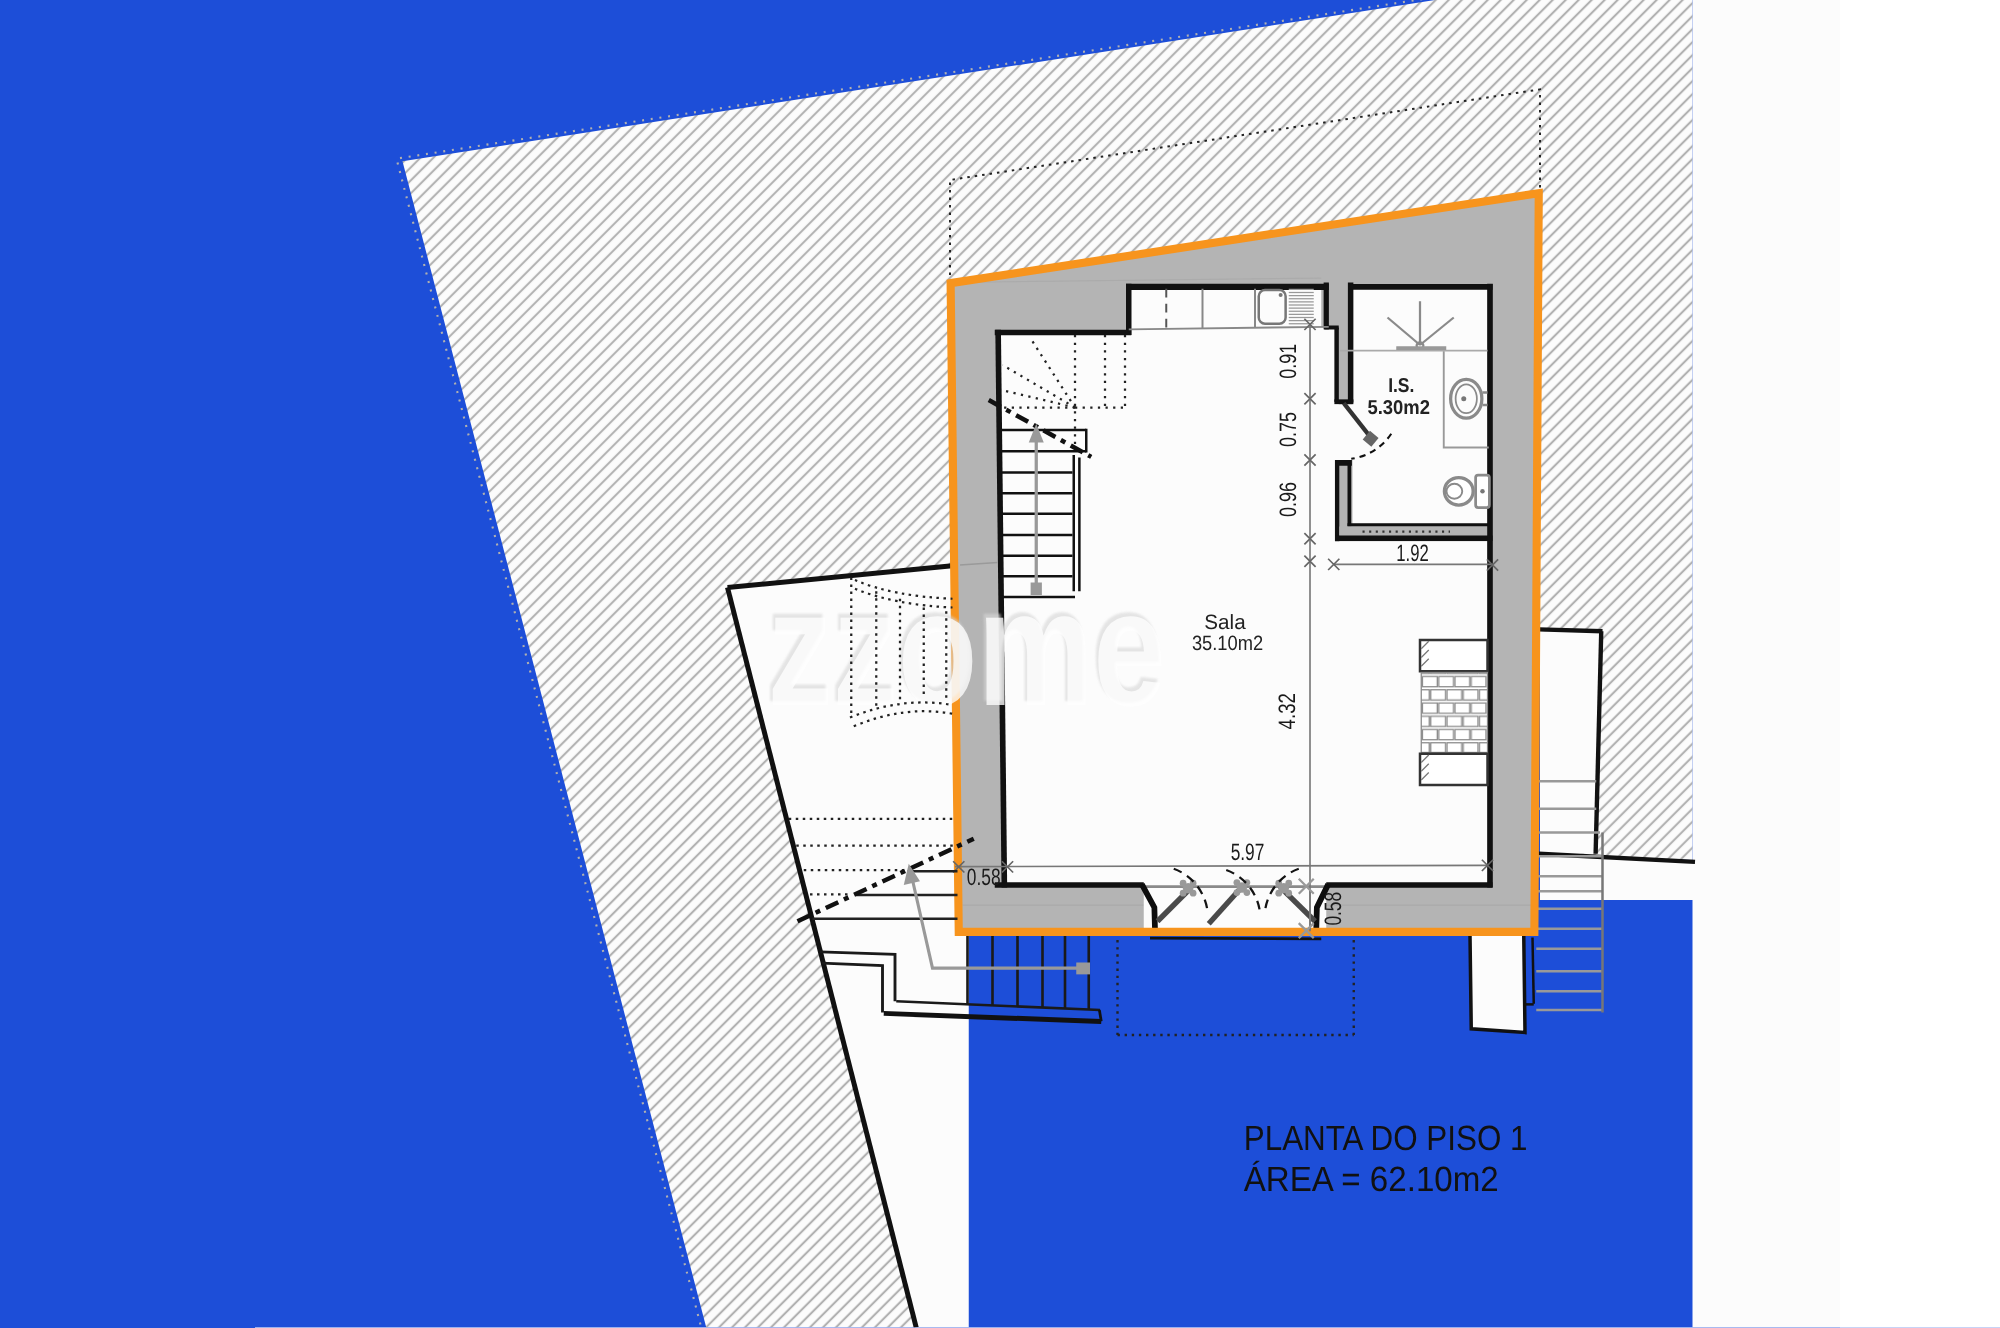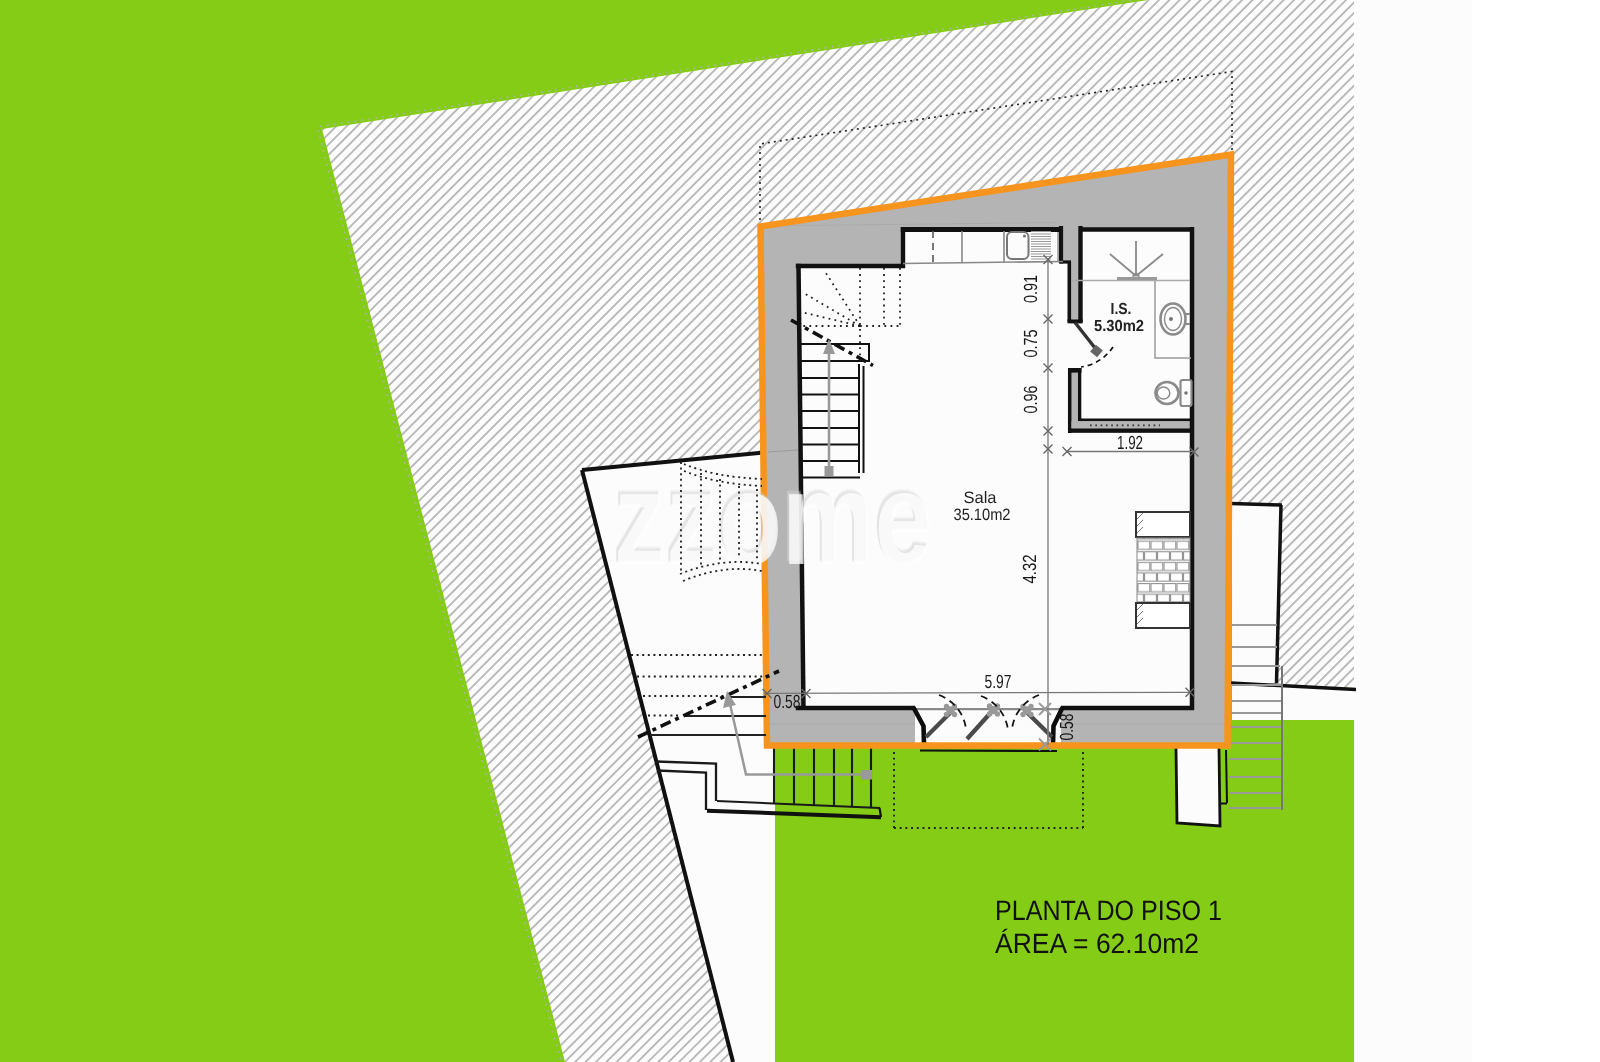--- a/index.html
+++ b/index.html
@@ -1,16 +1,16 @@
 <!DOCTYPE html>
 <html><head>
 <meta charset="utf-8">
 <style>
   html,body{margin:0;padding:0;background:#fff;}
-  #page{width:1472px;height:1062px;position:relative;background:#84cc16;overflow:hidden;
+  #page{width:1472px;height:1062px;position:relative;background:#1d4ed8;overflow:hidden;
         font-family:"Liberation Sans", sans-serif;}
   svg{position:absolute;left:0;top:0;}
   text{font-family:"Liberation Sans", sans-serif;-webkit-font-smoothing:antialiased;text-rendering:geometricPrecision;}
 </style>
 </head>
 <body>
 <div id="page">
 <svg width="1600" height="1062" viewBox="0 0 1600 1062">
 <defs>
   <pattern id="hatch" width="10.5" height="7.35" patternUnits="userSpaceOnUse" patternTransform="rotate(-45)">

